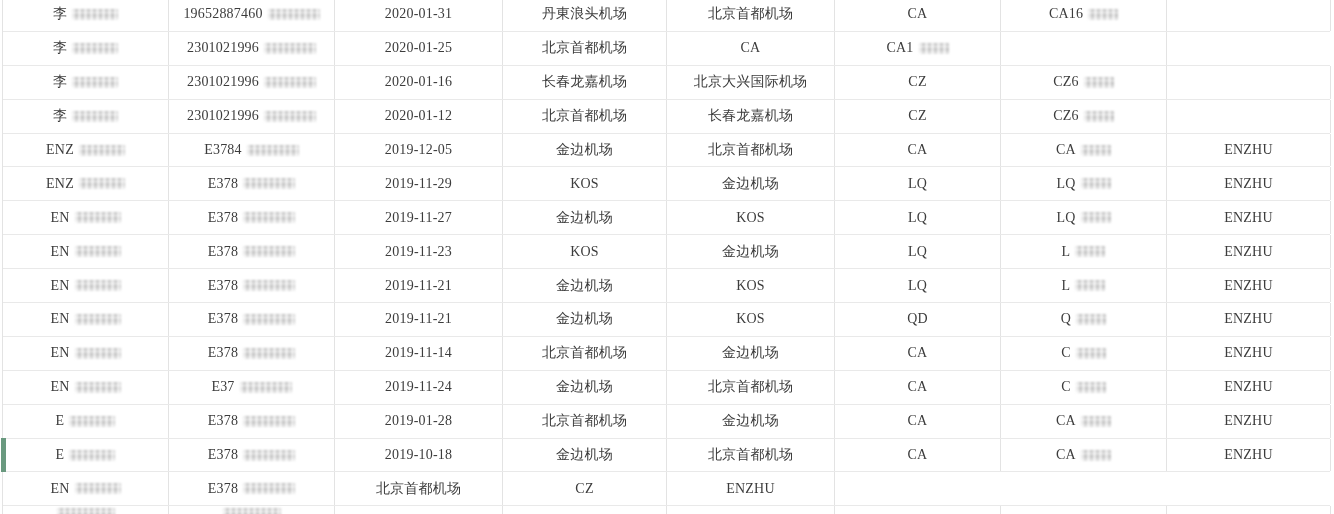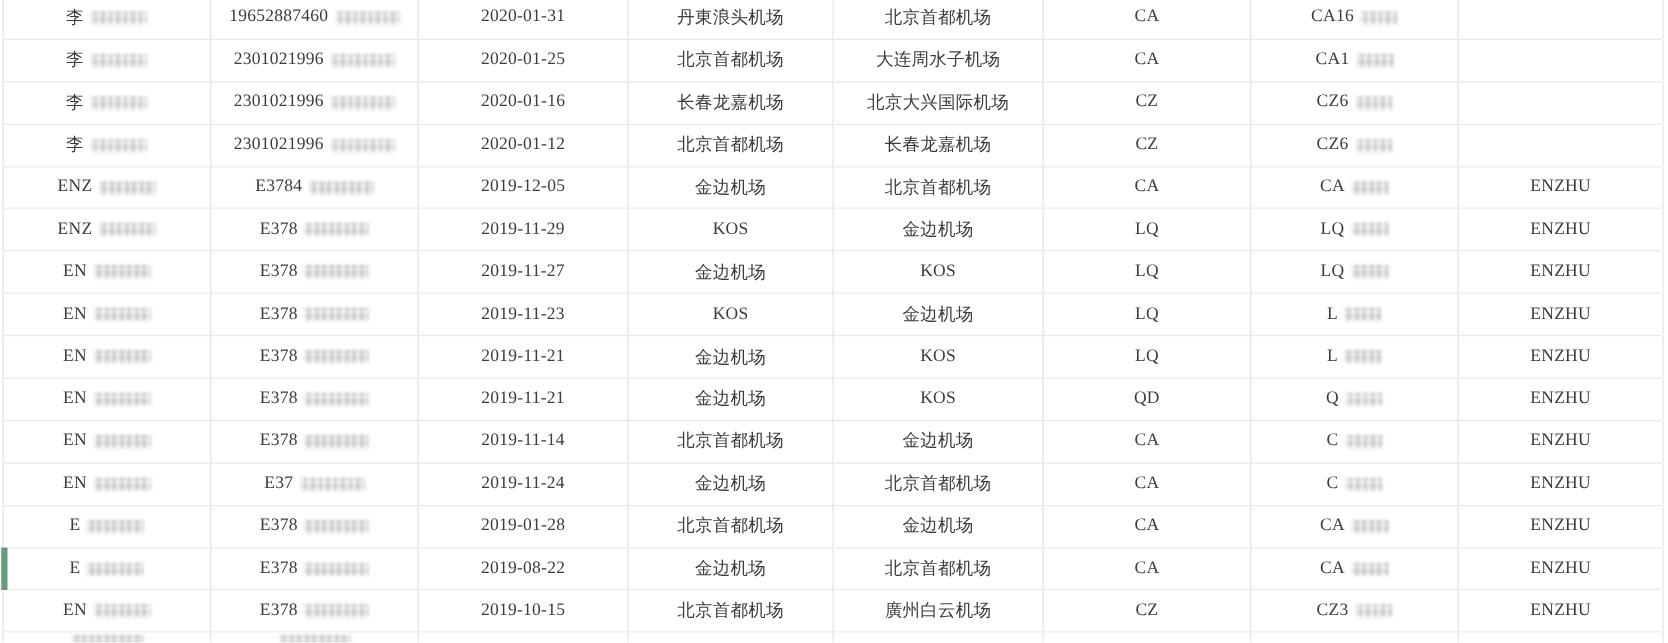--- a/index.html
+++ b/index.html
@@ -103,23 +103,20 @@
       <span>2301021996</span>
       <span class="redact w-id"></span>
     </div>
     <div class="cell">
       <span>2020-01-25</span>
     </div>
     <div class="cell">
       <span>北京首都机场</span>
     </div>
     <div class="cell">
-      <span>大连周水子机场</span>
-    </div>
-    <div class="cell">
       <span>CA</span>
     </div>
     <div class="cell">
       <span>CA1</span>
       <span class="redact w-flight"></span>
     </div>
     <div class="cell">
       <span></span>
     </div>
   </div>
@@ -469,65 +466,55 @@
     <span class="row-marker"></span>
     <div class="cell">
       <span>E</span>
       <span class="redact w-name"></span>
     </div>
     <div class="cell">
       <span>E378</span>
       <span class="redact w-id"></span>
     </div>
     <div class="cell">
-      <span>2019-08-22</span>
-    </div>
-    <div class="cell">
-      <span>金边机场</span>
-    </div>
-    <div class="cell">
-      <span>北京首都机场</span>
-    </div>
-    <div class="cell">
-      <span>CA</span>
-    </div>
-    <div class="cell">
-      <span>CA</span>
-      <span class="redact w-flight"></span>
-    </div>
-    <div class="cell">
-      <span>ENZHU</span>
-    </div>
-  </div>
-
-  <div class="row">
-
-    <div class="cell">
-      <span>EN</span>
-      <span class="redact w-name"></span>
-    </div>
-    <div class="cell">
-      <span>E378</span>
-      <span class="redact w-id"></span>
-    </div>
-    <div class="cell">
-      <span>2019-10-15</span>
-    </div>
-    <div class="cell">
-      <span>北京首都机场</span>
-    </div>
-    <div class="cell">
-      <span>廣州白云机场</span>
+      <span>2019-10-18</span>
+    </div>
+    <div class="cell">
+      <span>金边机场</span>
+    </div>
+    <div class="cell">
+      <span>北京首都机场</span>
+    </div>
+    <div class="cell">
+      <span>CA</span>
+    </div>
+    <div class="cell">
+      <span>CA</span>
+      <span class="redact w-flight"></span>
+    </div>
+    <div class="cell">
+      <span>ENZHU</span>
+    </div>
+  </div>
+
+  <div class="row">
+
+    <div class="cell">
+      <span>EN</span>
+      <span class="redact w-name"></span>
+    </div>
+    <div class="cell">
+      <span>E378</span>
+      <span class="redact w-id"></span>
+    </div>
+    <div class="cell">
+      <span>北京首都机场</span>
     </div>
     <div class="cell">
       <span>CZ</span>
-    </div>
-    <div class="cell">
-      <span>CZ3</span>
-      <span class="redact w-flight"></span>
     </div>
     <div class="cell">
       <span>ENZHU</span>
     </div>
   </div>
 
   <div class="row partial">
     <div class="cell">
       <span class="redact smudge"></span>
     </div>

